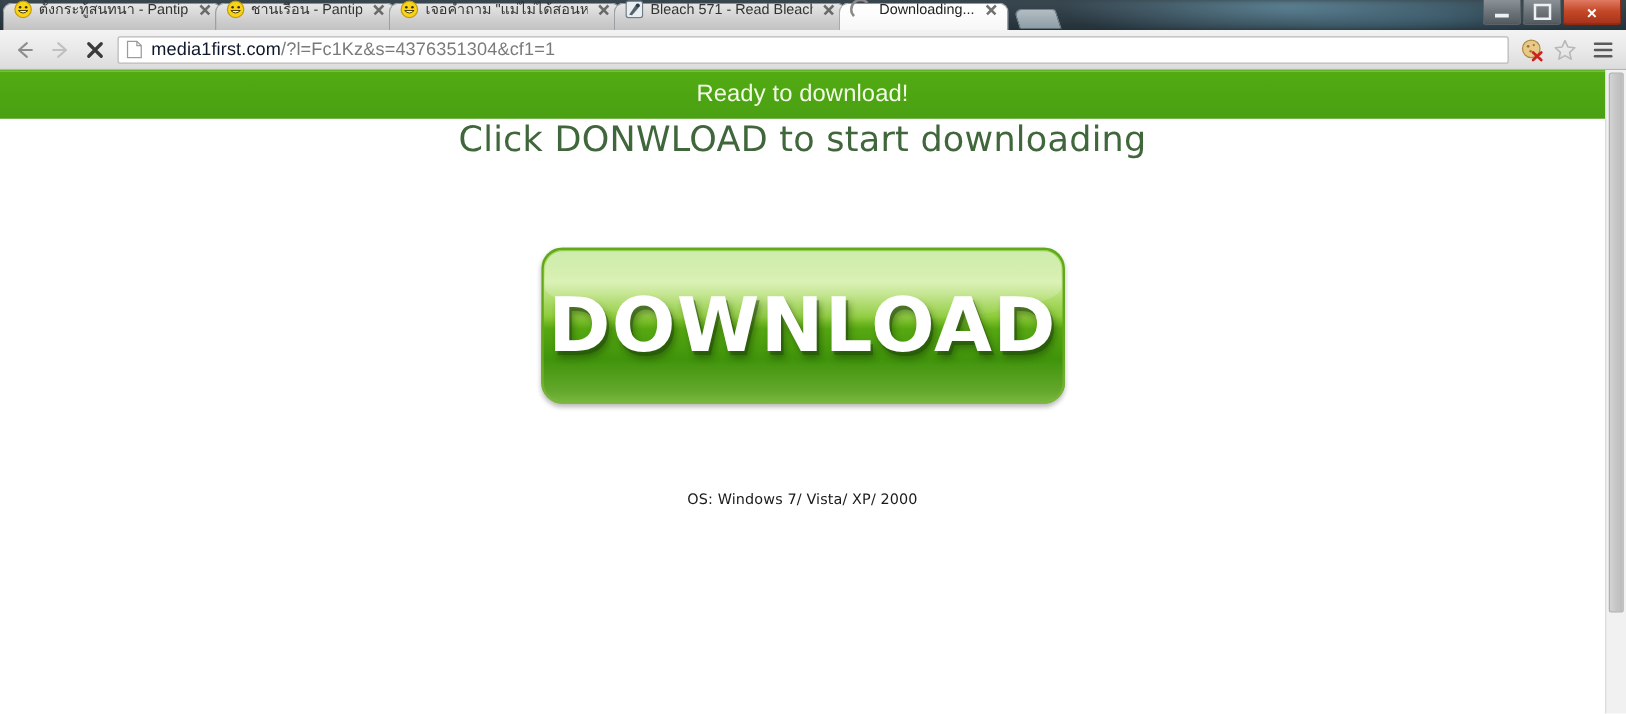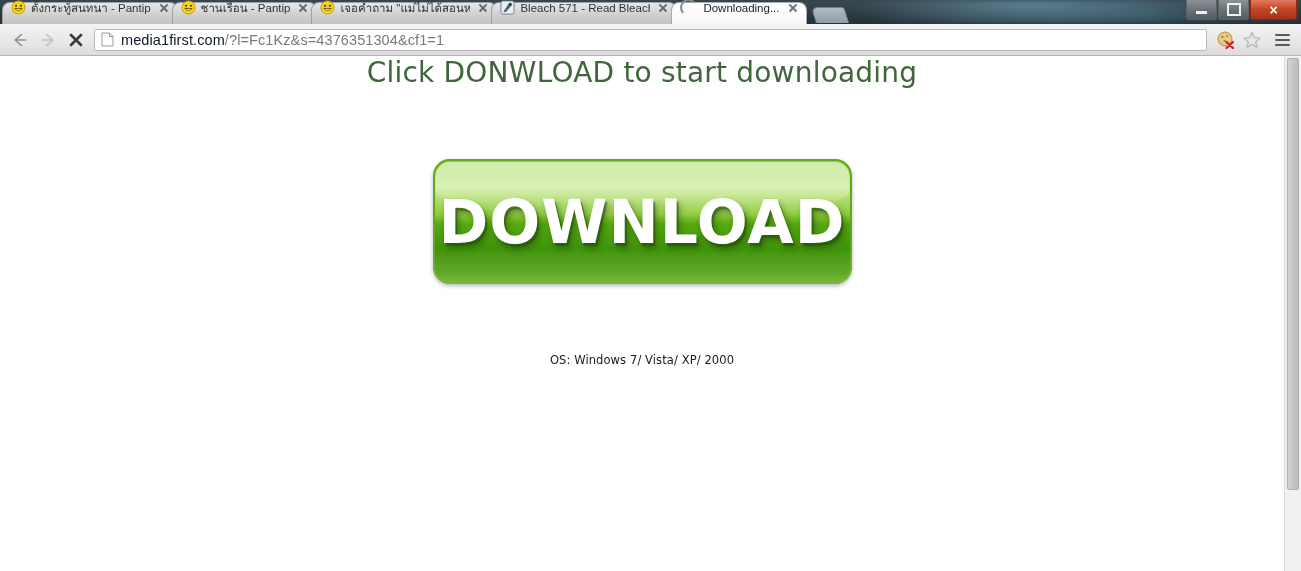--- a/index.html
+++ b/index.html
@@ -521,20 +521,23 @@
         <i></i>
         <i></i>
         <i></i>
       </div>
     </div>
   </div>
 
   <div class="viewport">
     <div class="page">
 
+      <div class="banner">
+        <span class="banner-text">Ready to download!</span>
+      </div>
 
       <div class="headline">Click DONWLOAD to start downloading</div>
 
       <div class="btn-wrap">
         <div class="dl-button">
           <span class="dl-label">DOWNLOAD</span>
         </div>
       </div>
 
       <div class="footer">

